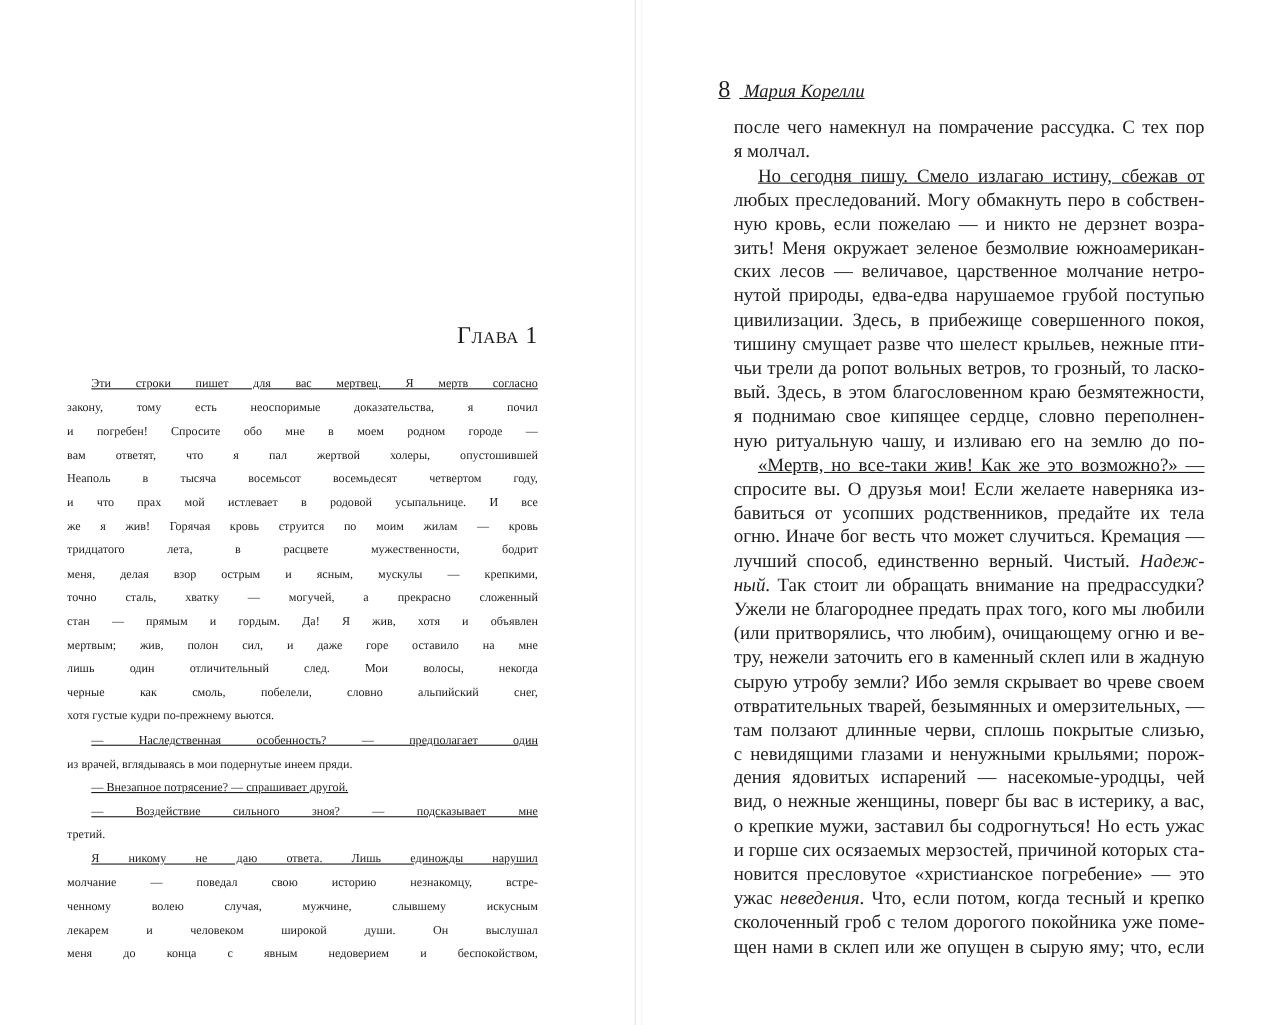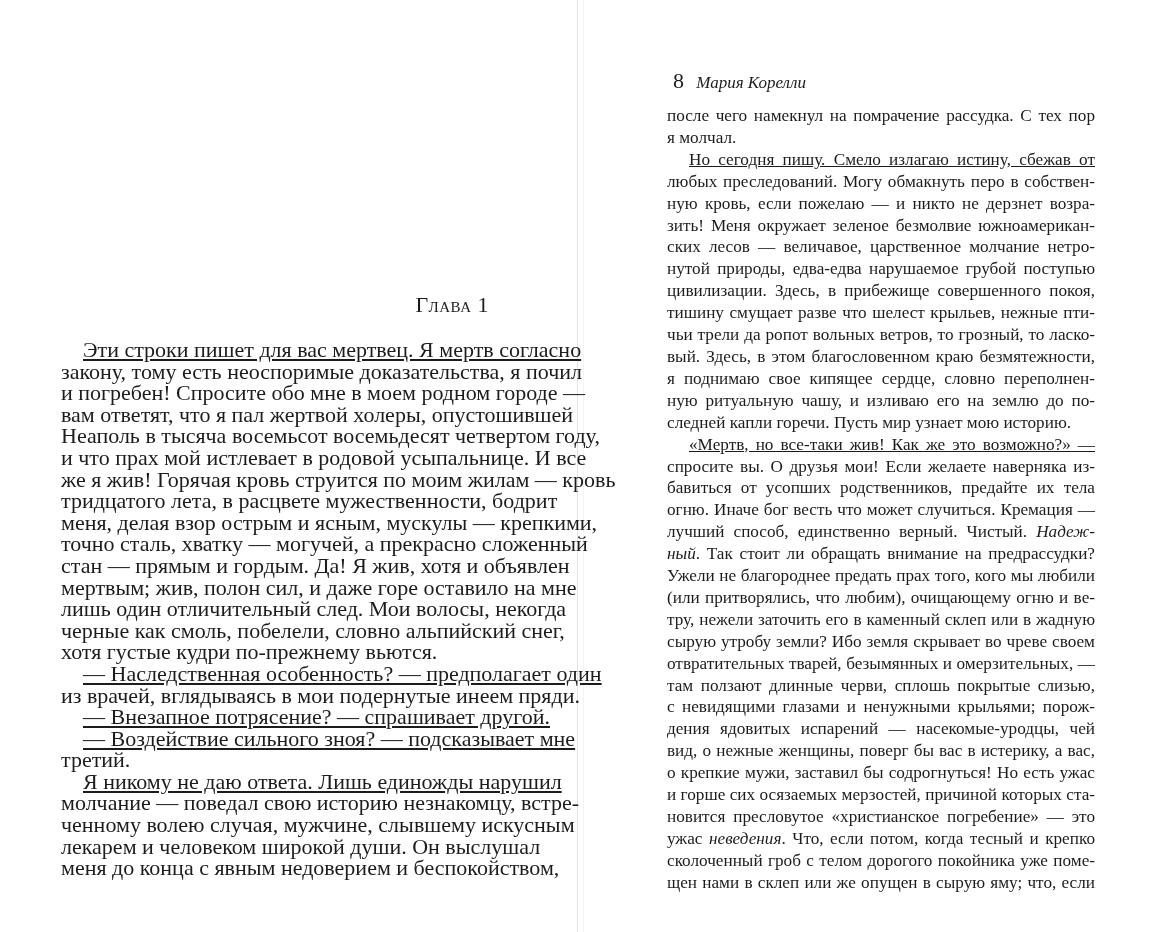--- a/index.html
+++ b/index.html
@@ -22,24 +22,24 @@
   .page-left { left: 0; width: 577px; }
   .page-right { left: 578px; width: 577px; }
 
   .chapter-title {
     position: absolute; left: 61px; width: 428px; top: 292px;
     text-align: right; font-size: 22px; letter-spacing: 0.5px;
     font-variant: small-caps;
   }
   .text-left {
     position: absolute; left: 61px; width: 428px; top: 339px;
-    font-size: 22px; line-height: 21.6px;
+    font-size: 11px; line-height: 21.6px;
   }
   .running-head {
-    position: absolute; left: 95px; top: 68px; font-size: 17px;
+    position: absolute; left: 75px; top: 68px; font-size: 17px; text-decoration: underline;
   }
   .running-head .num { font-size: 22px; margin-right: 8px; }
   .running-head .author { font-style: italic; }
   .text-right {
     position: absolute; left: 89px; width: 428px; top: 105px;
     font-size: 17.2px; line-height: 21.9px;
   }
   .line {
     display: block; white-space: nowrap;
     text-align: justify; text-align-last: justify;
@@ -100,21 +100,20 @@
         <span class="line"><span>ную кровь, если пожелаю — и никто не дерзнет возра-</span></span>
         <span class="line"><span>зить! Меня окружает зеленое безмолвие южноамерикан-</span></span>
         <span class="line"><span>ских лесов — величавое, царственное молчание нетро-</span></span>
         <span class="line"><span>нутой природы, едва-едва нарушаемое грубой поступью</span></span>
         <span class="line"><span>цивилизации. Здесь, в прибежище совершенного покоя,</span></span>
         <span class="line"><span>тишину смущает разве что шелест крыльев, нежные пти-</span></span>
         <span class="line"><span>чьи трели да ропот вольных ветров, то грозный, то ласко-</span></span>
         <span class="line"><span>вый. Здесь, в этом благословенном краю безмятежности,</span></span>
         <span class="line"><span>я поднимаю свое кипящее сердце, словно переполнен-</span></span>
         <span class="line"><span>ную ритуальную чашу, и изливаю его на землю до по-</span></span>
-        <span class="line last"><span>следней капли горечи. Пусть мир узнает мою историю.</span></span>
         <span class="line indent"><span>«Мертв, но все-таки жив! Как же это возможно?» —</span></span>
         <span class="line"><span>спросите вы. О друзья мои! Если желаете наверняка из-</span></span>
         <span class="line"><span>бавиться от усопших родственников, предайте их тела</span></span>
         <span class="line"><span>огню. Иначе бог весть что может случиться. Кремация —</span></span>
         <span class="line"><span>лучший способ, единственно верный. Чистый. </span><em>Надеж-</em></span>
         <span class="line"><em>ный</em><span>. Так стоит ли обращать внимание на предрассудки?</span></span>
         <span class="line"><span>Ужели не благороднее предать прах того, кого мы любили</span></span>
         <span class="line"><span>(или притворялись, что любим), очищающему огню и ве-</span></span>
         <span class="line"><span>тру, нежели заточить его в каменный склеп или в жадную</span></span>
         <span class="line"><span>сырую утробу земли? Ибо земля скрывает во чреве своем</span></span>

